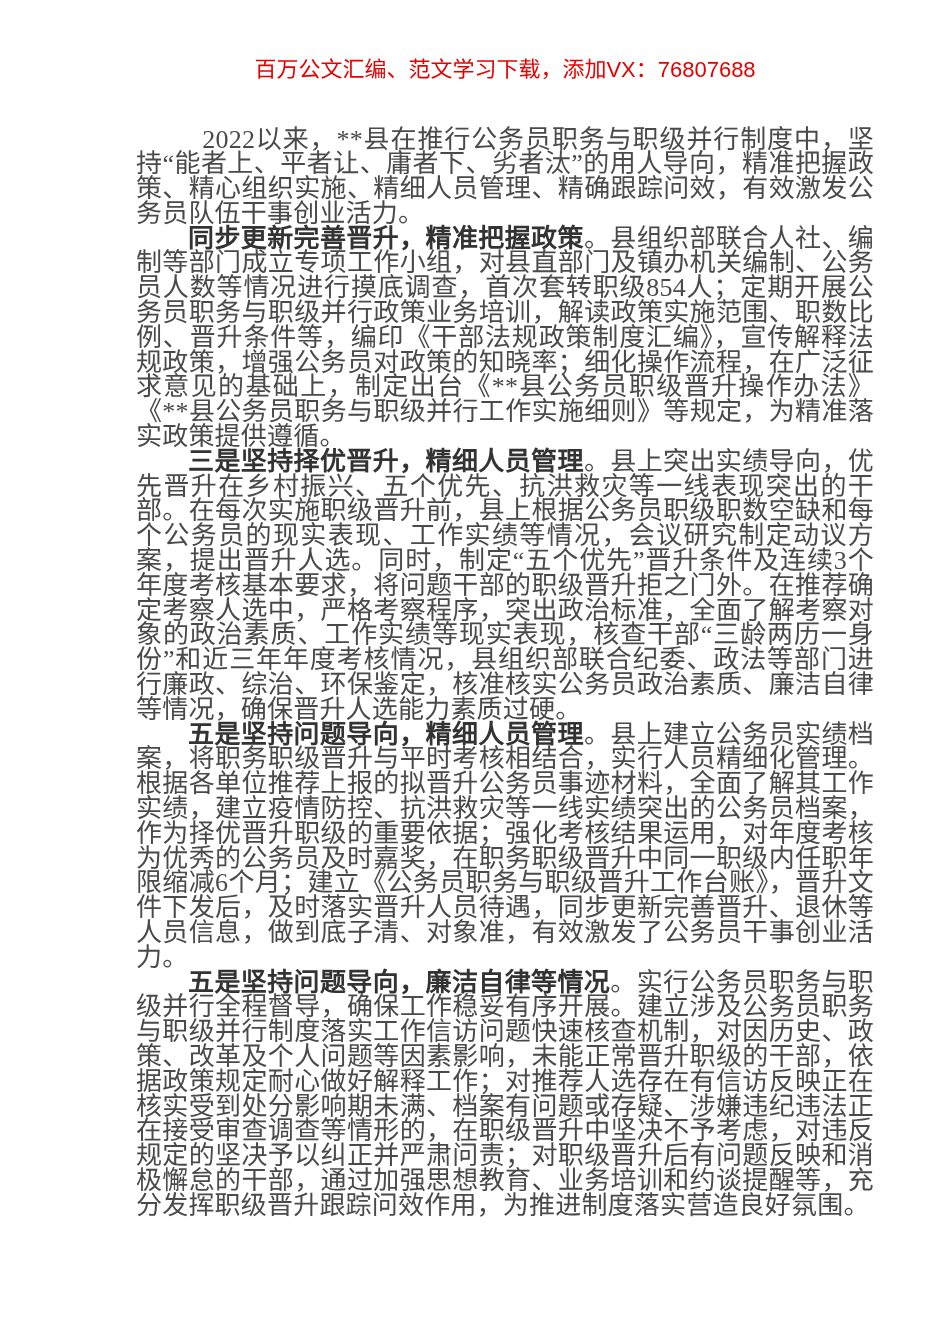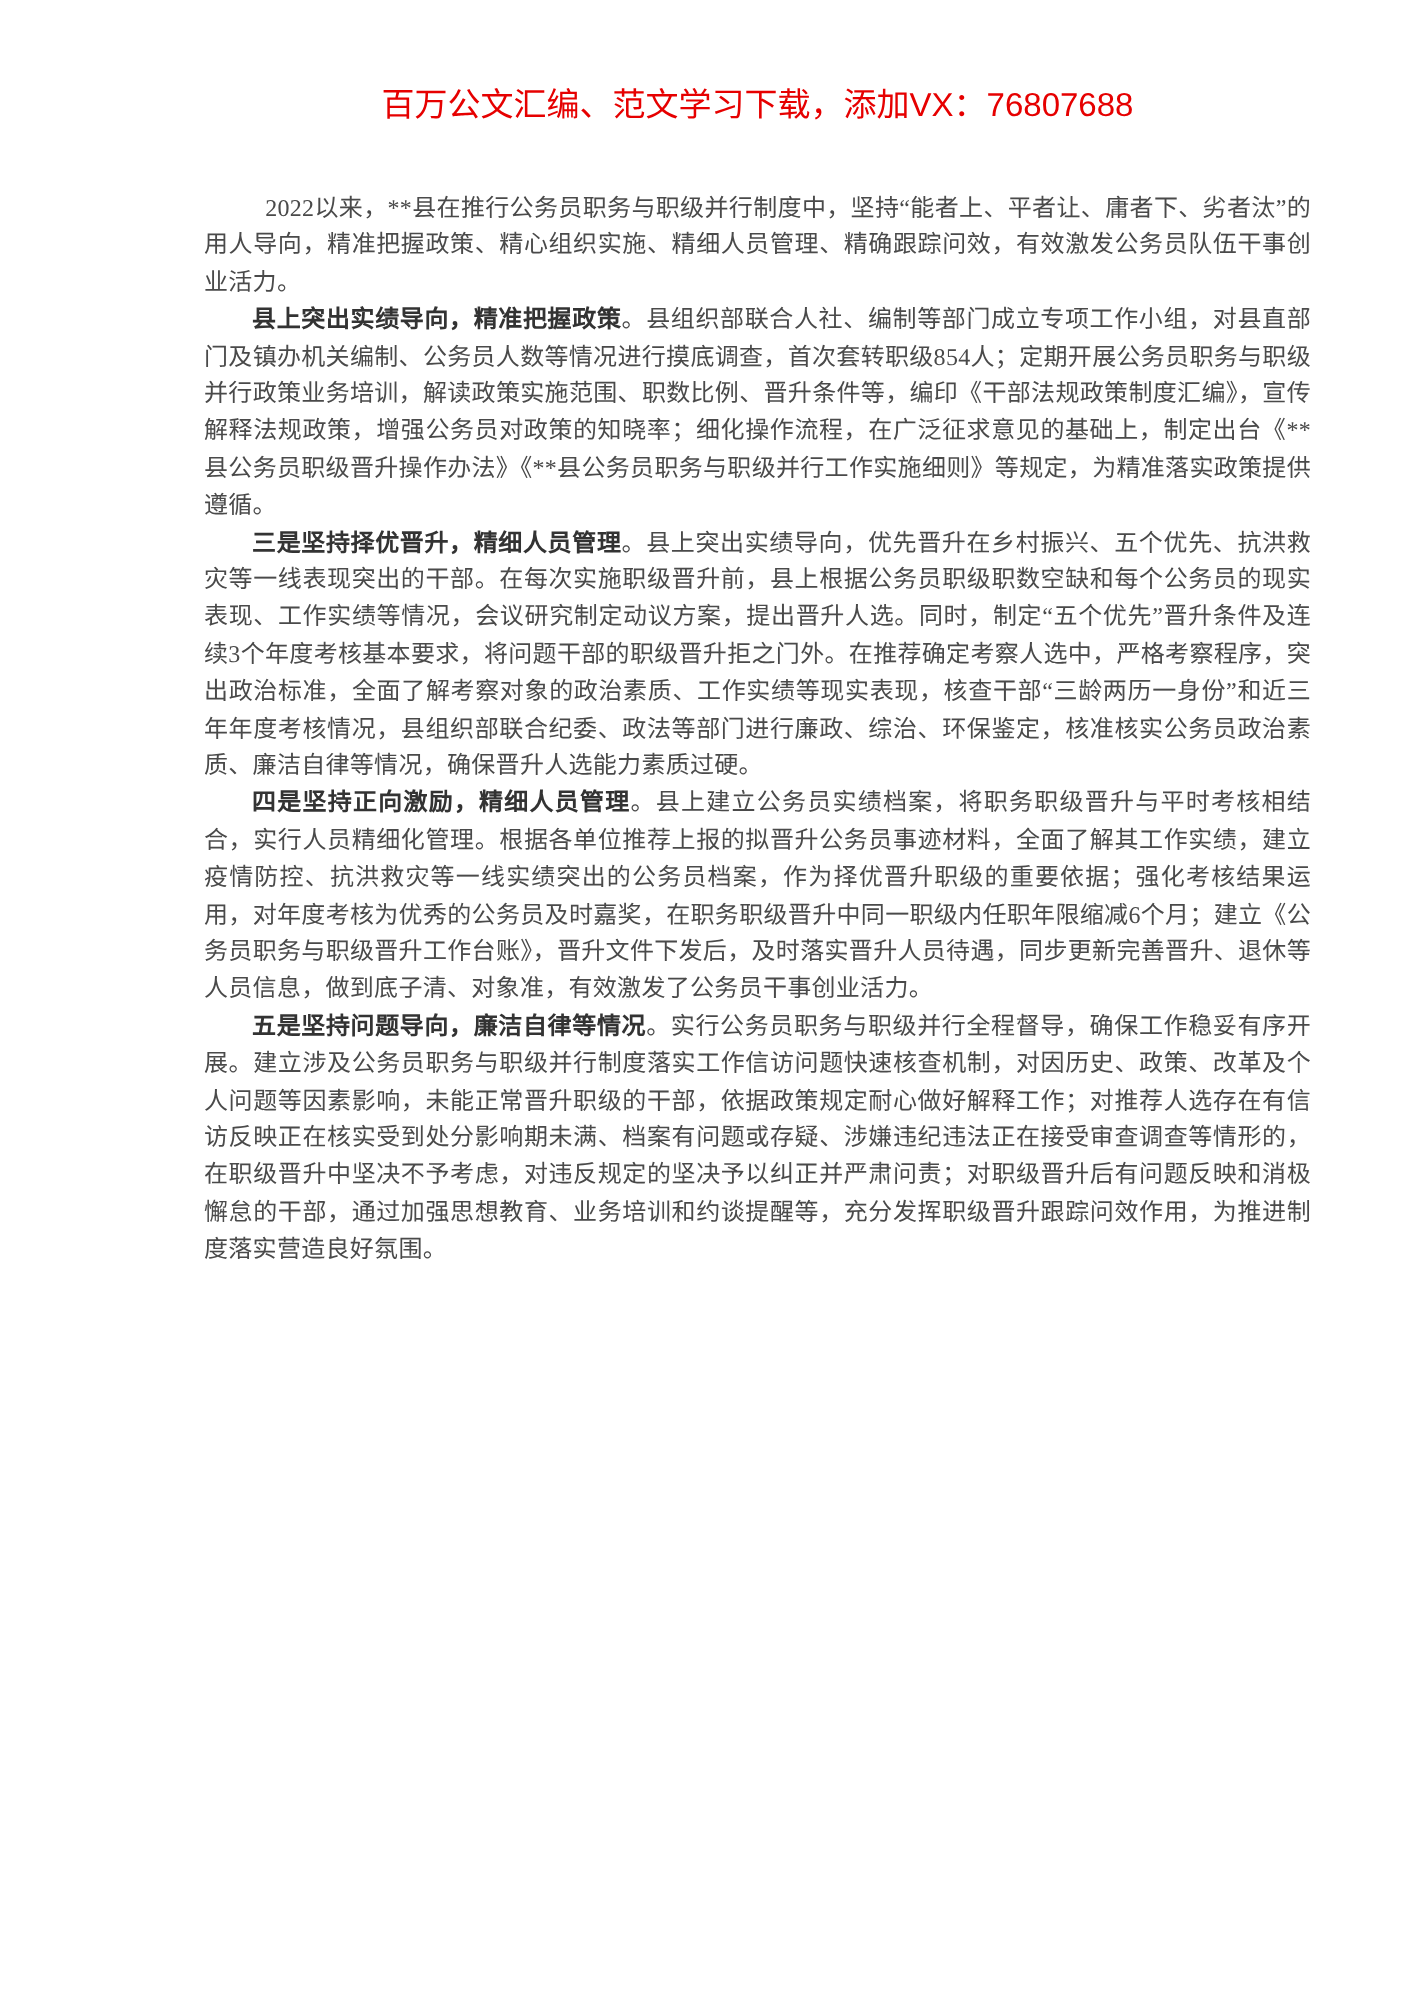--- a/index.html
+++ b/index.html
@@ -23,21 +23,21 @@
   .promo {
     font-family: "Liberation Sans", "DejaVu Sans", sans-serif;
     font-size: 22px;
     line-height: 1.25;
     text-align: center;
     color: #e60000;
     margin: 0 0 44px 0;
     white-space: nowrap;
   }
   .content {
-    font-size: 16px;
+    font-size: 26px;
     line-height: 24.8px;
     color: #4a4a4a;
     text-align: justify;
     letter-spacing: 0.2px;
   }
   .para {
     margin: 0;
     text-indent: 2em;
   }
   .para.first {
@@ -50,21 +50,21 @@
 </style>
 </head>
 <body>
 
 <div class="page">
   <div class="promo" style="color: rgb(230, 0, 0);">百万公文汇编、范文学习下载，添加VX：76807688</div>
   <div class="content" id="paragraphs">
   <p class="para first"><span class="lead"></span><span class="rest">2022以来，**县在推行公务员职务与职级并行制度中，坚持“能者上、平者让、庸者下、劣者汰”的用人导向，精准把握政策、精心组织实施、精细人员管理、精确跟踪问效，有效激发公务员队伍干事创业活力。</span></p>
 
 
-  <p class="para"><span class="lead">县上突出实绩导向，精准把握政策</span><span class="rest">。县组织部联合人社、编制等部门成立专项工作小组，对县直部门及镇办机关编制、公务员人数等情况进行摸底调查，首次套转职级854人；定期开展公务员职务与职级并行政策业务培训，解读政策实施范围、职数比例、晋升条件等，编印《干部法规政策制度汇编》，宣传解释法规政策，增强公务员对政策的知晓率；细化操作流程，在广泛征求意见的基础上，制定出台《**县公务员职级晋升操作办法》《**县公务员职务与职级并行工作实施细则》等规定，为精准落实政策提供遵循。</span></p>
+  <p class="para"><span class="lead">同步更新完善晋升，精准把握政策</span><span class="rest">。县组织部联合人社、编制等部门成立专项工作小组，对县直部门及镇办机关编制、公务员人数等情况进行摸底调查，首次套转职级854人；定期开展公务员职务与职级并行政策业务培训，解读政策实施范围、职数比例、晋升条件等，编印《干部法规政策制度汇编》，宣传解释法规政策，增强公务员对政策的知晓率；细化操作流程，在广泛征求意见的基础上，制定出台《**县公务员职级晋升操作办法》《**县公务员职务与职级并行工作实施细则》等规定，为精准落实政策提供遵循。</span></p>
 
   <p class="para"><span class="lead">三是坚持择优晋升，精细人员管理</span><span class="rest">。县上突出实绩导向，优先晋升在乡村振兴、五个优先、抗洪救灾等一线表现突出的干部。在每次实施职级晋升前，县上根据公务员职级职数空缺和每个公务员的现实表现、工作实绩等情况，会议研究制定动议方案，提出晋升人选。同时，制定“五个优先”晋升条件及连续3个年度考核基本要求，将问题干部的职级晋升拒之门外。在推荐确定考察人选中，严格考察程序，突出政治标准，全面了解考察对象的政治素质、工作实绩等现实表现，核查干部“三龄两历一身份”和近三年年度考核情况，县组织部联合纪委、政法等部门进行廉政、综治、环保鉴定，核准核实公务员政治素质、廉洁自律等情况，确保晋升人选能力素质过硬。</span></p>
 
-  <p class="para"><span class="lead">四是坚持正向激励，精细人员管理</span><span class="rest">。县上建立公务员实绩档案，将职务职级晋升与平时考核相结合，实行人员精细化管理。根据各单位推荐上报的拟晋升公务员事迹材料，全面了解其工作实绩，建立疫情防控、抗洪救灾等一线实绩突出的公务员档案，作为择优晋升职级的重要依据；强化考核结果运用，对年度考核为优秀的公务员及时嘉奖，在职务职级晋升中同一职级内任职年限缩减6个月；建立《公务员职务与职级晋升工作台账》，晋升文件下发后，及时落实晋升人员待遇，同步更新完善晋升、退休等人员信息，做到底子清、对象准，有效激发了公务员干事创业活力。</span></p>
+  <p class="para"><span class="lead">五是坚持问题导向，精细人员管理</span><span class="rest">。县上建立公务员实绩档案，将职务职级晋升与平时考核相结合，实行人员精细化管理。根据各单位推荐上报的拟晋升公务员事迹材料，全面了解其工作实绩，建立疫情防控、抗洪救灾等一线实绩突出的公务员档案，作为择优晋升职级的重要依据；强化考核结果运用，对年度考核为优秀的公务员及时嘉奖，在职务职级晋升中同一职级内任职年限缩减6个月；建立《公务员职务与职级晋升工作台账》，晋升文件下发后，及时落实晋升人员待遇，同步更新完善晋升、退休等人员信息，做到底子清、对象准，有效激发了公务员干事创业活力。</span></p>
 
   <p class="para"><span class="lead">五是坚持问题导向，廉洁自律等情况</span><span class="rest">。实行公务员职务与职级并行全程督导，确保工作稳妥有序开展。建立涉及公务员职务与职级并行制度落实工作信访问题快速核查机制，对因历史、政策、改革及个人问题等因素影响，未能正常晋升职级的干部，依据政策规定耐心做好解释工作；对推荐人选存在有信访反映正在核实受到处分影响期未满、档案有问题或存疑、涉嫌违纪违法正在接受审查调查等情形的，在职级晋升中坚决不予考虑，对违反规定的坚决予以纠正并严肃问责；对职级晋升后有问题反映和消极懈怠的干部，通过加强思想教育、业务培训和约谈提醒等，充分发挥职级晋升跟踪问效作用，为推进制度落实营造良好氛围。</span></p>
 </div>
 </div>
 
 </body></html>

